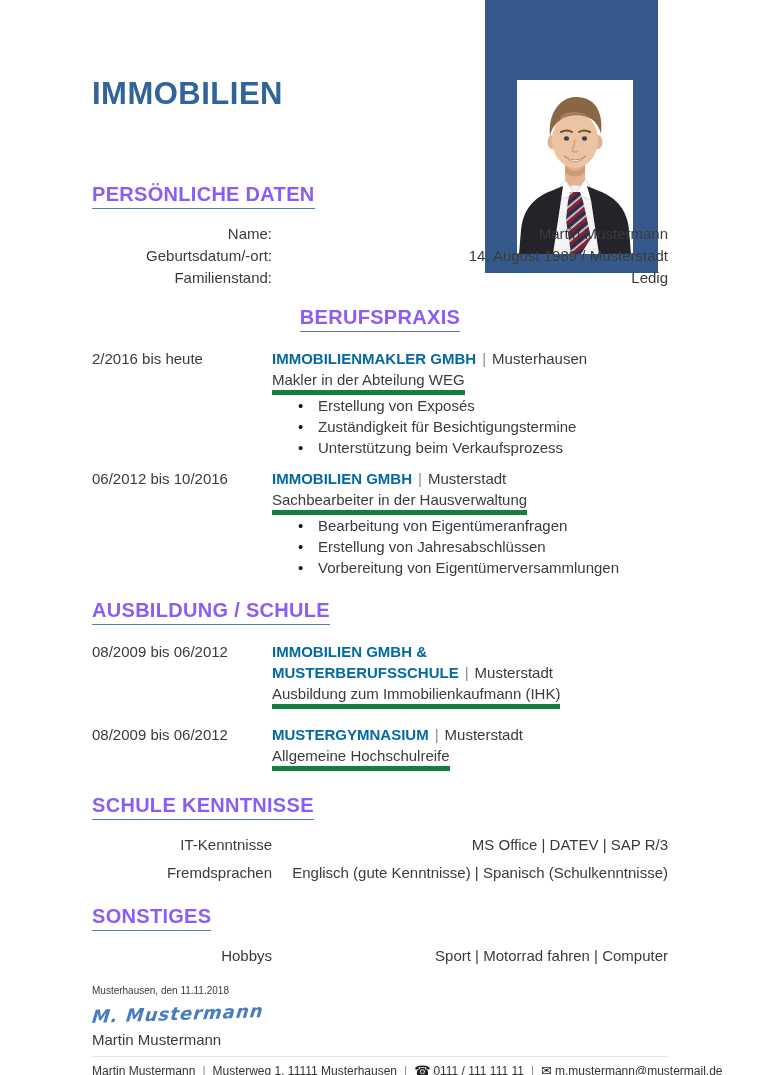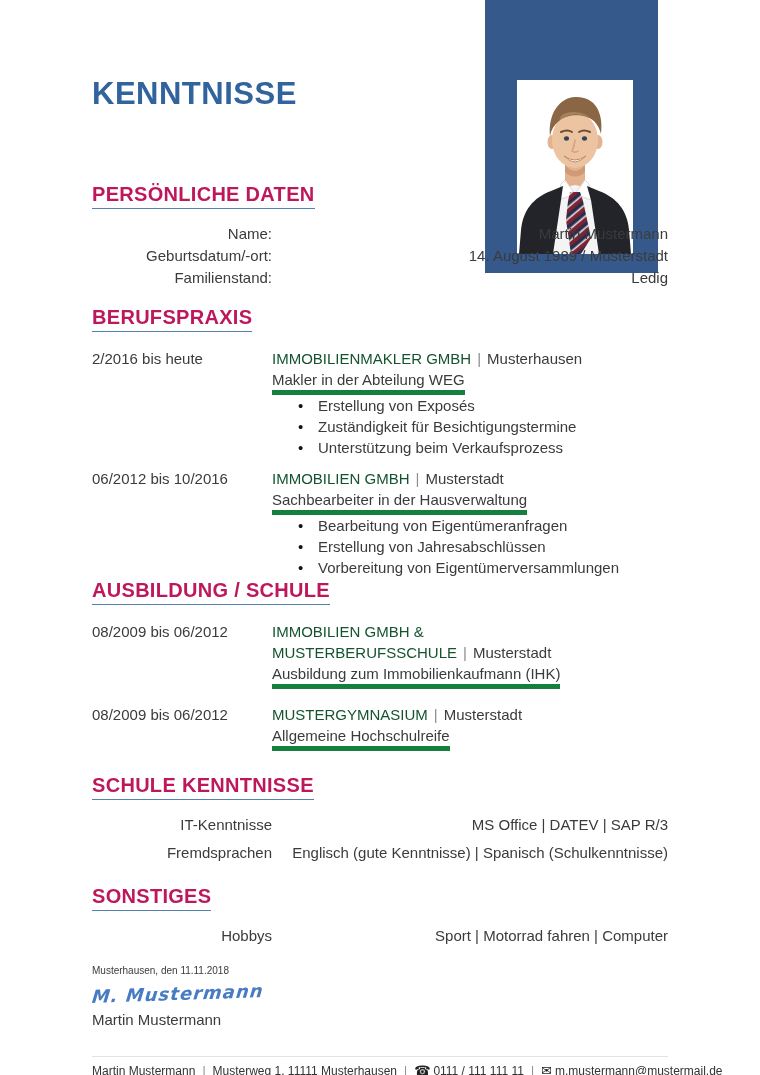--- a/index.html
+++ b/index.html
@@ -22,41 +22,41 @@
   }
   
   .content{position:absolute;left:92px;top:0;width:576px;}
   h1{
     margin:76px 0 0 0;
     font-size:31px;line-height:36px;font-weight:bold;
     color:#31639C;letter-spacing:0.5px;
   }
   h2{
     margin:0;font-size:20px;line-height:24px;font-weight:bold;
-    color:#be185d;letter-spacing:0.3px;
+    color:#8b5cf6;letter-spacing:0.3px;
   }
   h2 .h2-underline{
     display:inline-block;border-bottom:1px solid #557FB0;padding-bottom:2px;
   }
   .mt-personal{margin-top:70px;}
-  .mt-experience{margin-top:16px;}
-  .mt-education{}
+  .mt-experience{margin-top:16px;text-align:center;}
+  .mt-education{margin-top:20px;}
   .mt-skills{margin-top:22px;}
   .mt-misc{margin-top:20px;}
 
   .kv-rows{margin-top:14px;font-size:15px;line-height:22px;}
   .kv-row{display:grid;grid-template-columns:180px 1fr;text-align:right;}
   .kv-rows.spaced .kv-row + .kv-row{margin-top:6px;}
 
   .entry{display:grid;grid-template-columns:180px 1fr;font-size:15px;line-height:21px;}
   .entry-1{margin-top:16px;}
   .entry-2{margin-top:10px;}
   .edu-1{margin-top:16px;}
   .edu-2{margin-top:15px;}
-  .company{font-weight:normal;color:#14532d;}
+  .company{font-weight:bold;color:#0369a1;}
   .pipe{color:#8c8c8c;padding:0 6px;}
   .role .underlined{
     display:inline-block;border-bottom:5px solid #15803d;padding-bottom:0px;
   }
   ul.bullets{list-style:none;margin:0;padding:0 0 0 26px;}
   ul.bullets li{display:flex;}
   .bullet-dot{width:20px;flex:0 0 20px;color:#141414;}
 
   .sign-place{margin-top:13px;font-size:10px;line-height:22px;}
   .sign-script{
@@ -125,21 +125,21 @@
         <path d="M51,121 L66,121 L74,158 L64,174 L54,174 L49,140 Z" fill="url(#tieStripes)"></path>
 
         <path d="M2,174 L4,150 C6,130 16,118 34,111 L46,106 L44,120 L36,174 Z" fill="#22242a"></path>
         <path d="M114,174 L112,150 C110,130 100,118 82,111 L70,106 L74,120 L82,174 Z" fill="#22242a"></path>
       </svg>
     </div>
   </div>
 
   <div class="content">
 
-    <h1>KENNTNISSE</h1>
+    <h1>IMMOBILIEN</h1>
 
     <h2 class="mt-personal">
       <span class="h2-underline">PERSÖNLICHE DATEN</span>
     </h2>
     <div class="kv-rows">
       <div class="kv-row">
         <span class="kv-label">Name:</span>
         <span class="kv-value">Martin Mustermann</span>
       </div>
       <div class="kv-row">

